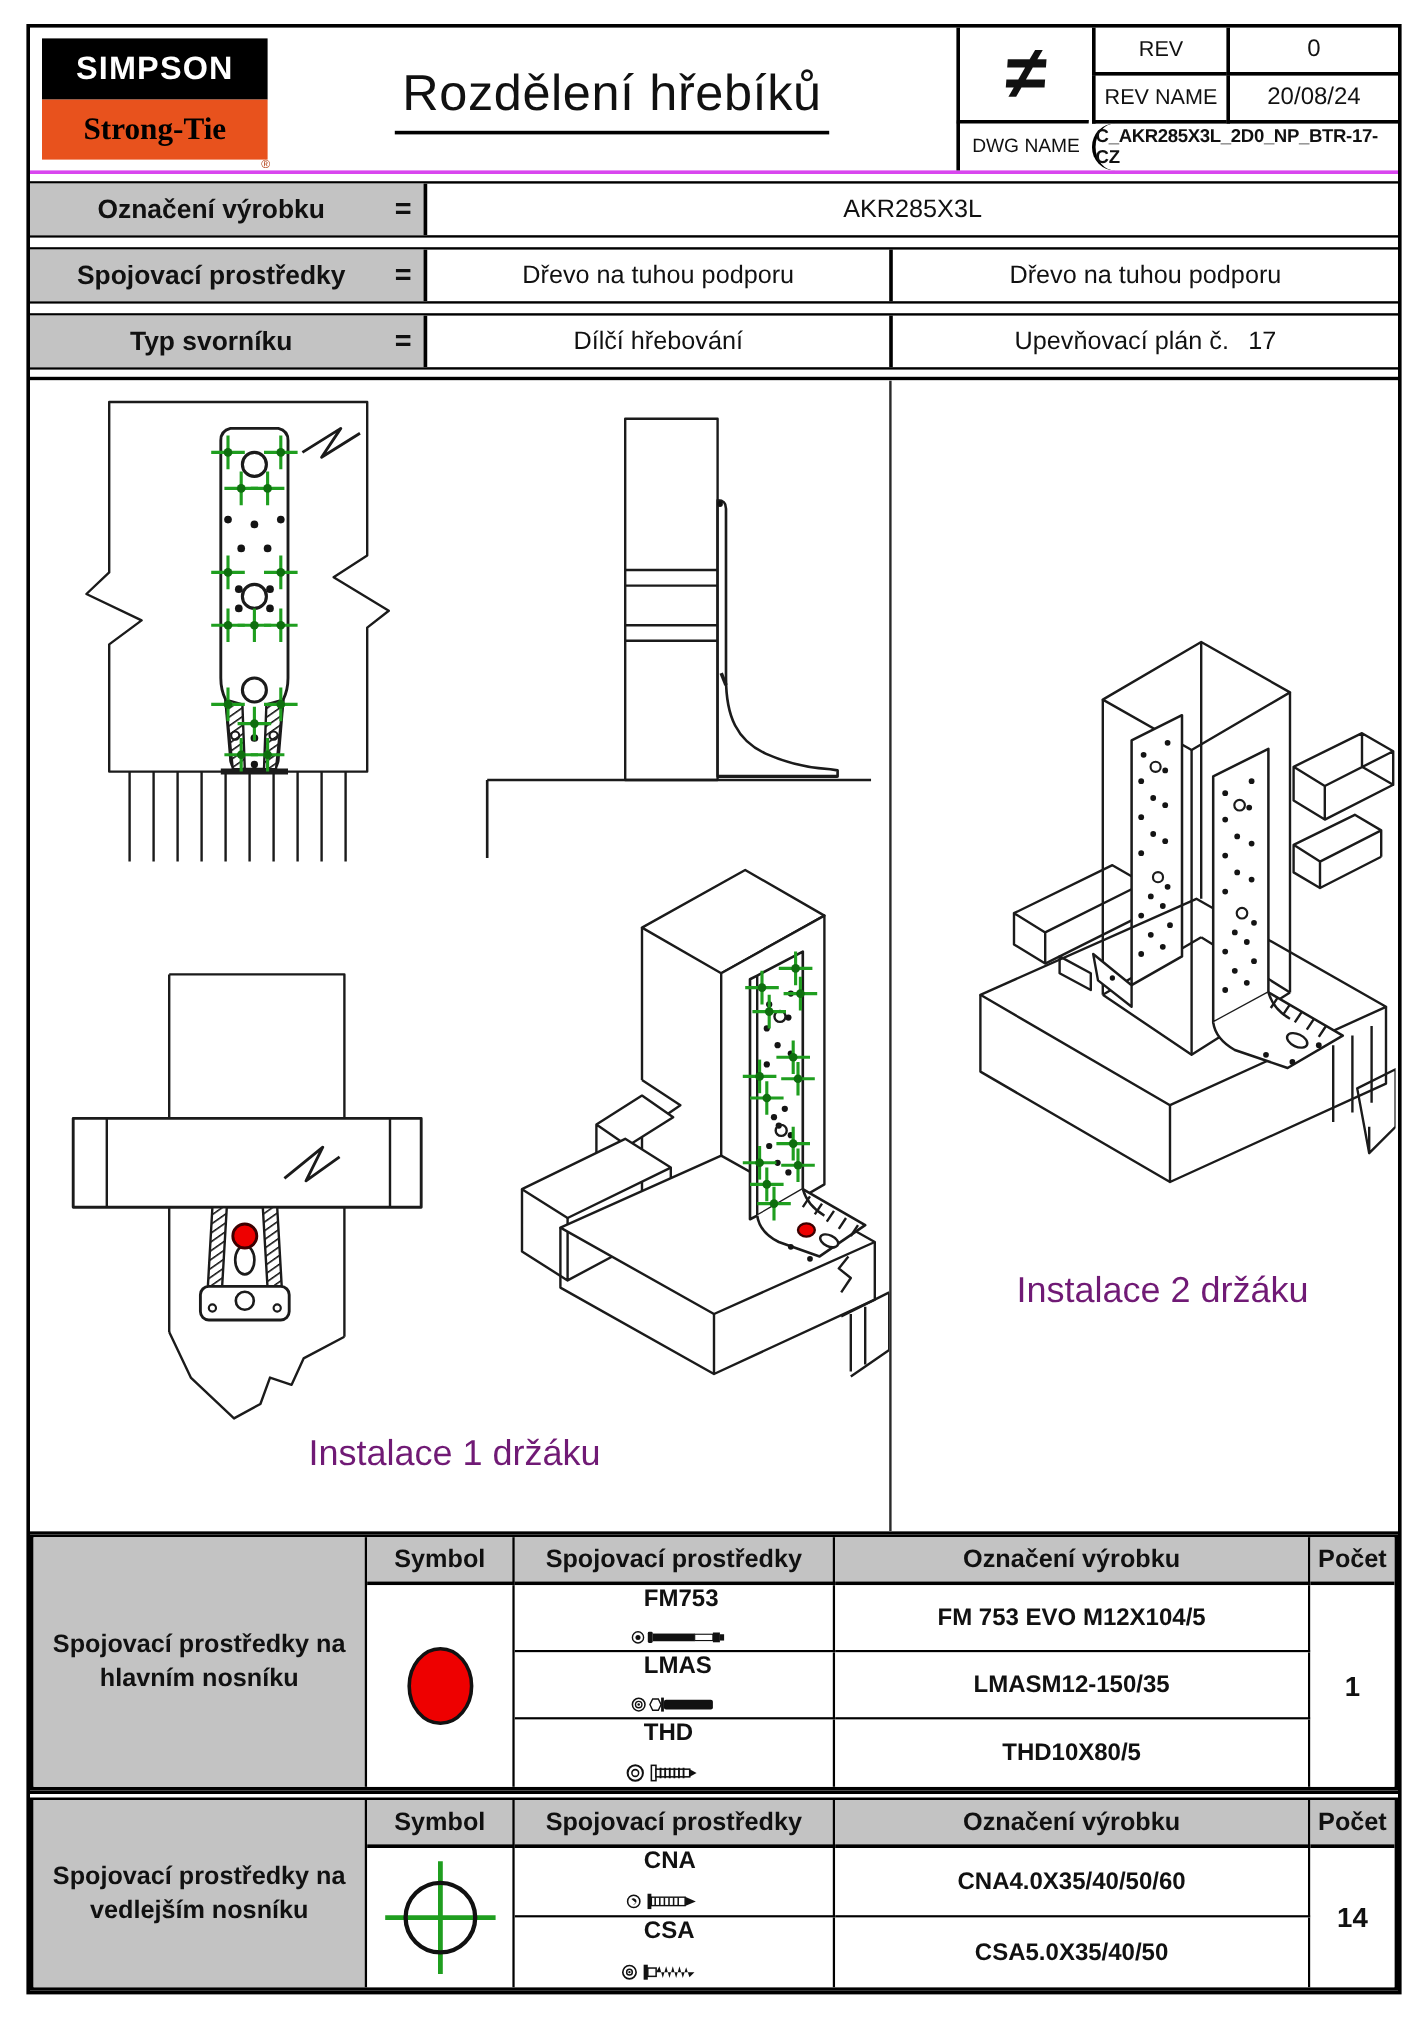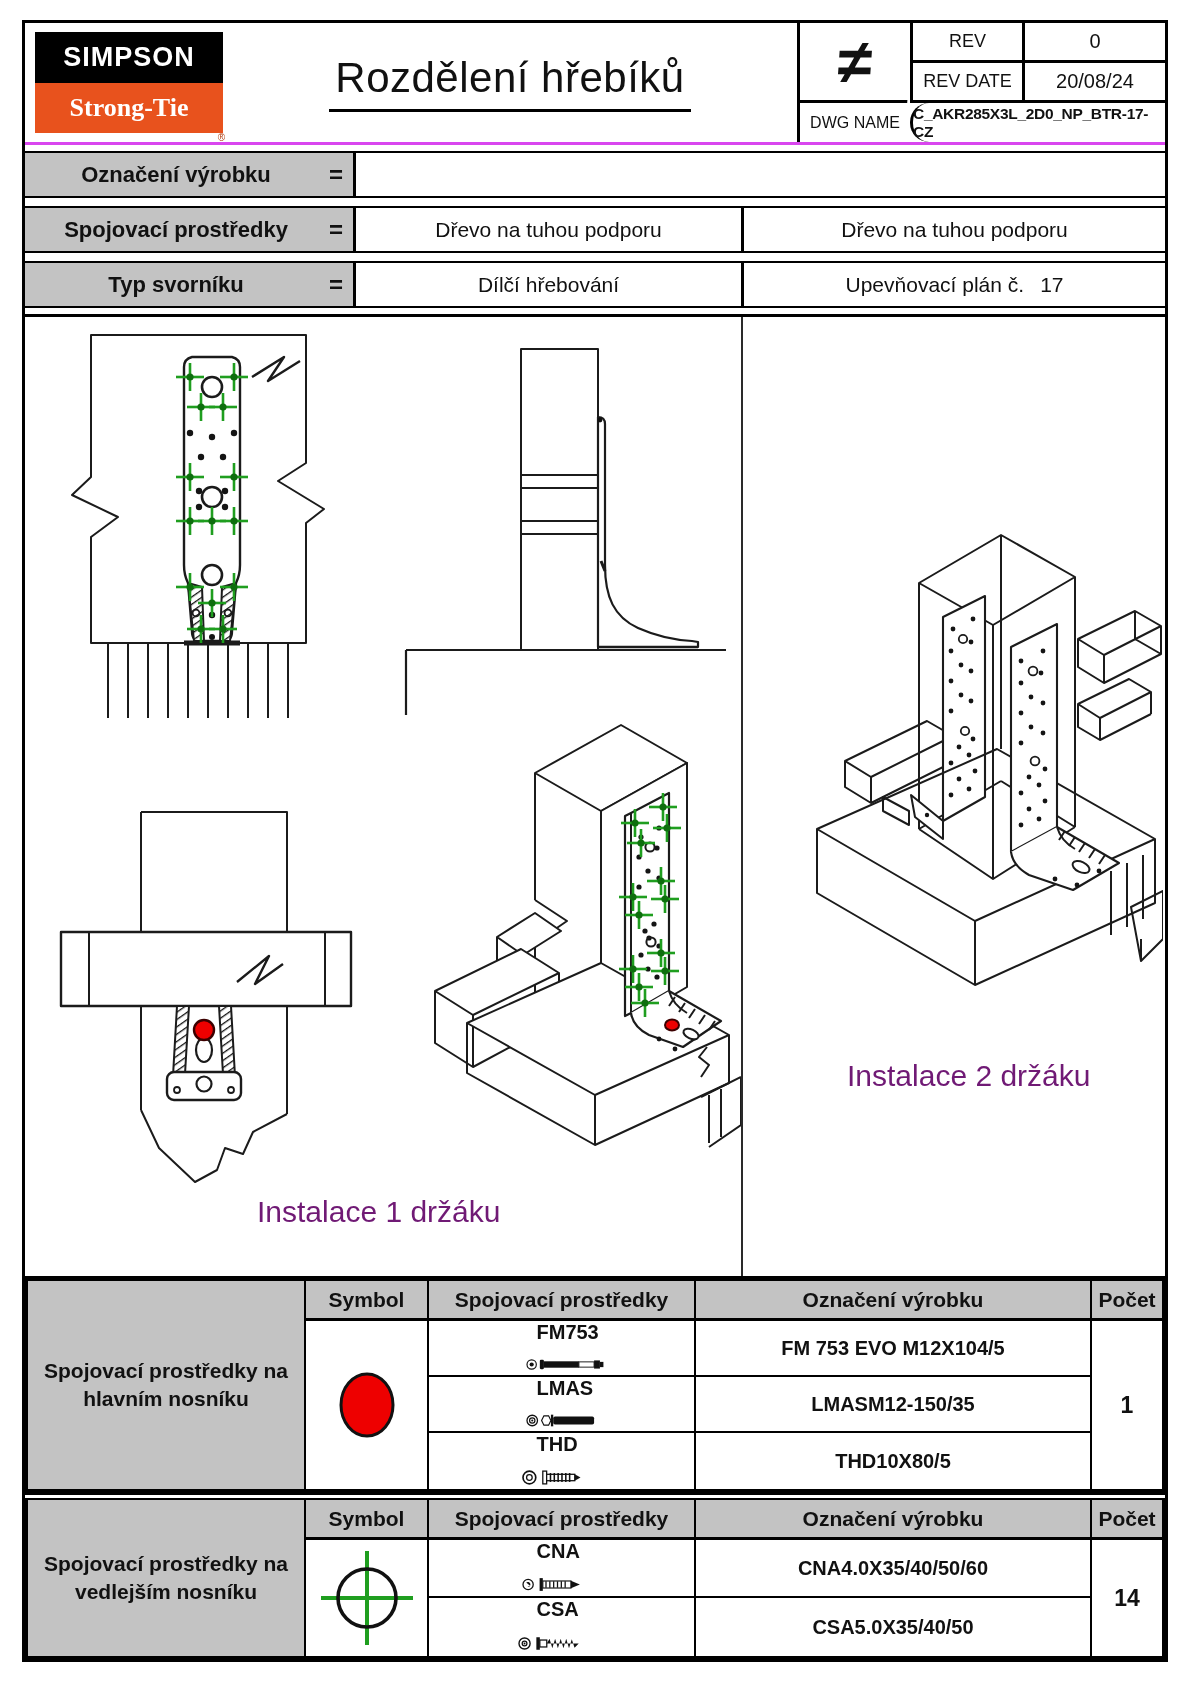--- a/index.html
+++ b/index.html
@@ -6,21 +6,21 @@
   html,body { background:#fff; }
   body { font-family:"Liberation Sans", sans-serif; color:#111; }
   .page { position:relative; width:1190px; height:1682px; background:#fff; padding:20px 22px; }
   .sheet { position:relative; width:100%; height:100%; border:3px solid #000; display:flex; flex-direction:column; background:#fff; }
 
   
   .header { height:122px; display:flex; align-items:stretch; border-bottom:3px solid #d946ef; }
   .logo { width:188px; margin:9px 0 9px 10px; display:flex; flex-direction:column; position:relative; }
   .logo-top { flex:1.02; background:#000; color:#fff; display:flex; align-items:center; justify-content:center;
               font-weight:bold; font-size:27px; letter-spacing:1px; }
-  .logo-bottom { flex:1; background:#e8521d; color:#ffffff; display:flex; align-items:center; justify-content:center;
+  .logo-bottom { flex:1; background:#e8521d; color:#000000; display:flex; align-items:center; justify-content:center;
               font-family:"Liberation Serif", serif; font-weight:bold; font-size:26px; }
   .logo-reg { position:absolute; right:-2px; bottom:-10px; font-size:10px; color:#b33c10; }
   .title-wrap { flex:1; display:flex; align-items:center; justify-content:center; }
   .doc-title { font-size:42px; border-bottom:3px solid #000; padding:0 6px 7px 6px; letter-spacing:0.5px; }
   .tblock { width:368px; border-left:3px solid #000; display:grid;
             grid-template-columns:110px 112px 1fr; grid-template-rows:40px 40px 1fr; }
   .tb { border-left:3px solid #000; border-bottom:3px solid #000; display:flex; align-items:center; justify-content:center; }
   .tb-neq { grid-row:1/3; grid-column:1; border-left:none; border-bottom:3px solid #000;
             font-size:62px; font-weight:900; display:flex; align-items:center; justify-content:center; transform:skewX(-4deg); }
   .tb-lab { font-size:18px; }
@@ -80,33 +80,34 @@
       <div class="logo-bottom">Strong-Tie</div>
       <div class="logo-reg">®</div>
     </div>
     <div class="title-wrap">
       <div class="doc-title">Rozdělení hřebíků</div>
     </div>
     <div class="tblock">
       <div class="tb tb-neq">≠</div>
       <div class="tb tb-lab">REV</div>
       <div class="tb tb-val noR">0</div>
-      <div class="tb tb-lab">REV DATE</div>
+      <div class="tb tb-lab">REV NAME</div>
       <div class="tb tb-val">20/08/24</div>
       <div class="tb tb-dwglab">DWG NAME</div>
       <div class="tb tb-dwgval">C_AKR285X3L_2D0_NP_BTR-17-CZ</div>
     </div>
   </div>
 
   <div class="info">
     <div class="irow">
       <div class="ilabel">
         <span class="lab">Označení výrobku</span>
         <span class="eq">=</span>
       </div>
+      <div class="ival full">AKR285X3L</div>
     </div>
     <div class="irow">
       <div class="ilabel">
         <span class="lab">Spojovací prostředky</span>
         <span class="eq">=</span>
       </div>
       <div class="ival c1">Dřevo na tuhou podporu</div>
       <div class="ival c2">Dřevo na tuhou podporu</div>
     </div>
     <div class="irow">

